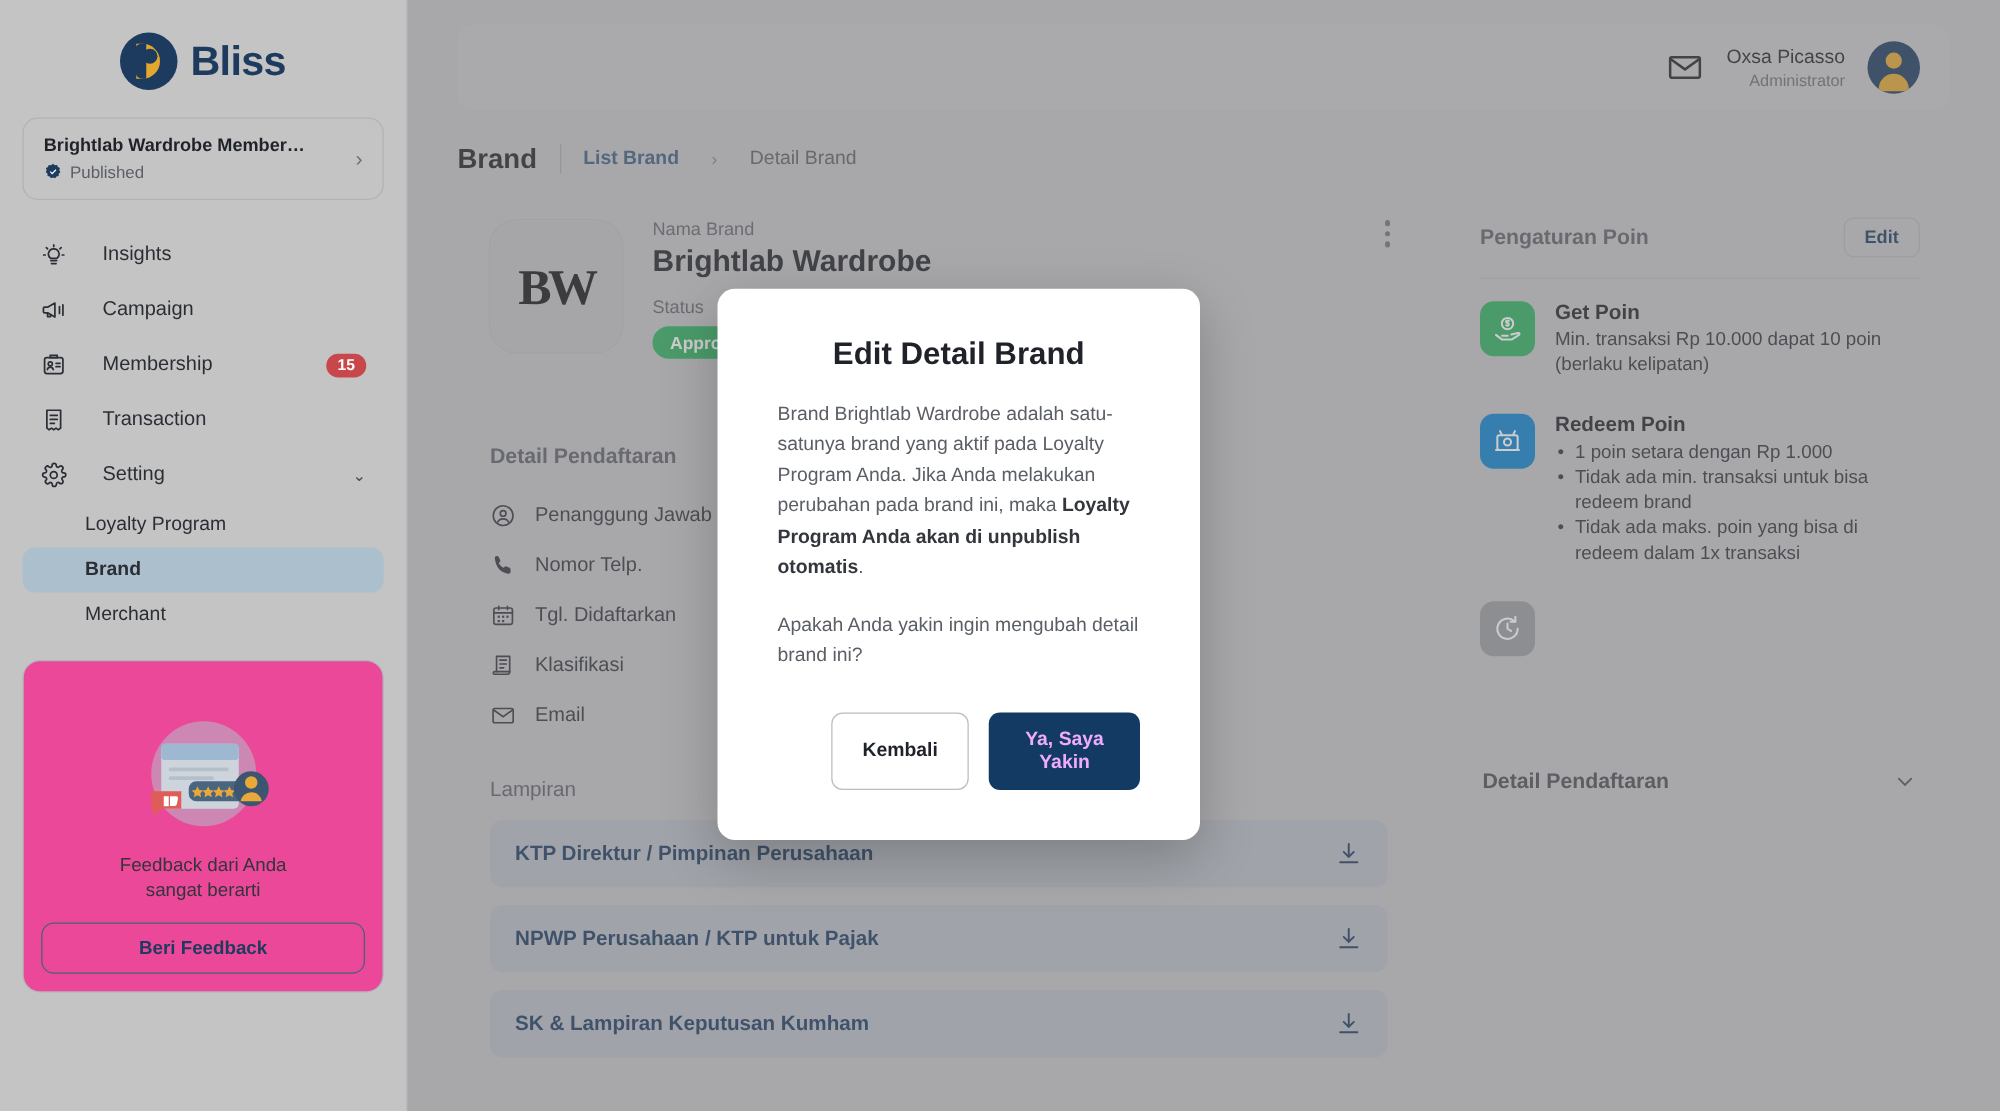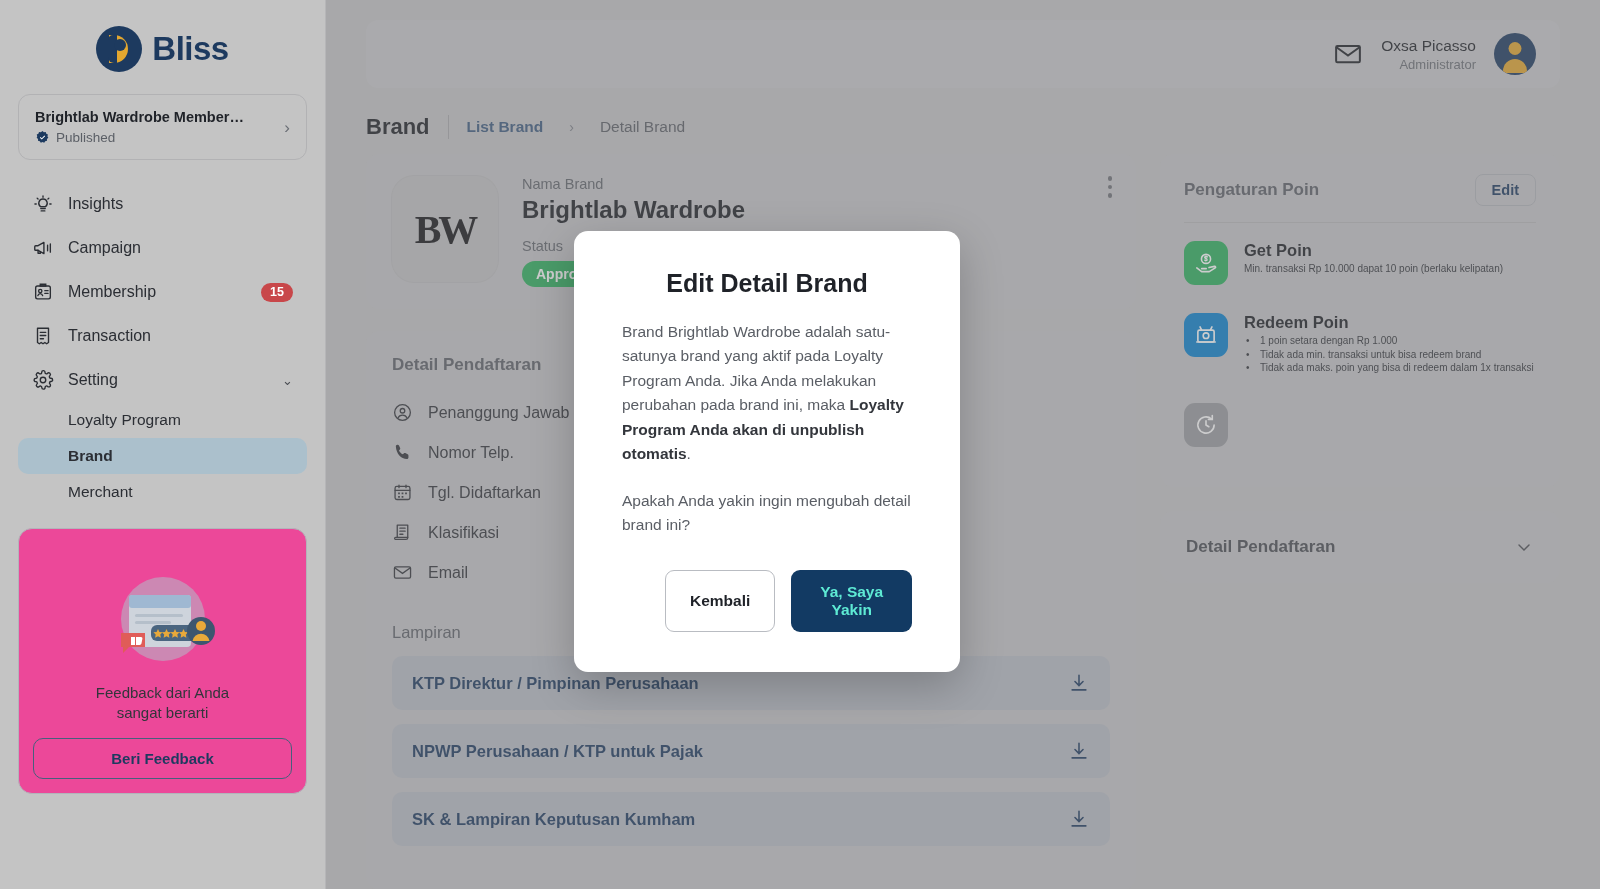--- a/index.html
+++ b/index.html
@@ -38,21 +38,21 @@
     display:flex; align-items:center; gap:8px;
   }
   .program-card .pc-main { flex:1; min-width:0; }
   .pc-title { font-size: 14.5px; font-weight: 700; color: #1f2228; white-space:nowrap; overflow:hidden; text-overflow:ellipsis; }
   .pc-status { display:flex; align-items:center; gap:6px; margin-top:5px; font-size: 13.5px; color:#5b5f66; }
   .verified { width:15px; height:15px; flex:0 0 15px; }
   .chev-right { color:#6b6f76; font-size:17px; line-height:1; }
 
   .nav { padding: 6px 18px 0; }
   .nav-item {
-    display:flex; align-items:center; gap:14px;
+    display:flex; align-items:center; gap:28px;
     padding: 11px 14px; border-radius: 10px;
     font-size: 16px; color:#2b2e34; cursor:pointer; position:relative;text-align:right;
   }
   .nav-item .ico { width:22px; height:22px; flex:0 0 22px; display:flex; align-items:center; justify-content:center; }
   .nav-sub { padding: 9px 14px 9px 50px; font-size:15.5px; color:#2b2e34; border-radius:10px; cursor:pointer; }
   .nav-sub.active { background:#abc0cc; font-weight:700; }
   .badge-count {
     background:#c8474a; color:#fff; font-size:12.5px; font-weight:600;
     border-radius:11px; padding:2.5px 9px; margin-left:auto;
   }
@@ -131,21 +131,21 @@
 
   .points-card { padding: 20px 24px 26px; }
   .pc-head { display:flex; align-items:center; justify-content:space-between; }
   .pc-head h3 { font-size:17px; font-weight:700; color:#5e6269; }
   .edit-btn { border:1px solid #b0b3b9; border-radius:8px; background:transparent;
     padding: 7px 16px; font-size:14.5px; font-weight:700; color:#1d3a5f; }
   .pc-divider { height:1px; background:#b7b7b9; margin: 16px 0 4px; }
   .point-row { display:flex; gap:16px; padding: 14px 0; }
   .point-ico { width:44px; height:44px; flex:0 0 44px; border-radius:11px; display:flex; align-items:center; justify-content:center; }
   .point-title { font-size:16.5px; font-weight:700; color:#1f2228; }
-  .point-desc { font-size:10px; color:#32353b; margin-top:2px; line-height:1.35; }
+  .point-desc { font-size:15px; color:#32353b; margin-top:2px; line-height:1.35; }
   .point-desc ul { list-style:none; }
   .point-desc li { position:relative; padding-left:16px; }
   .point-desc li::before { content:"•"; position:absolute; left:2px; color:#32353b; }
 
   .collapse-card { margin-top:24px; padding: 26px 26px; display:flex; align-items:center; justify-content:space-between; }
   .collapse-card h3 { font-size:17px; font-weight:700; color:#4b4e54; }
 
   
   .overlay { position:absolute; inset:0; background: rgba(120,120,124,0.38); z-index: 50; }
   .modal {
@@ -157,21 +157,21 @@
   .modal h2 { text-align:center; font-size:25px; font-weight:700; color:#1f2228; }
   .modal p { font-size:15.5px; color:#5a5e65; line-height:1.58; margin-top:22px; }
   .modal p b { color:#33363c; font-weight:700; }
   .modal-actions { display:flex; gap:16px; margin-top:32px;padding-left:43px; }
   .btn-secondary {
     border:1px solid #b9bcc2; background:#fff; border-radius:9px;
     padding: 13px 24px; font-size:15.5px; font-weight:700; color:#1f2228;
   }
   .btn-primary {
     flex:1; background:#123a63; border:none; border-radius:9px;
-    padding: 13px 20px; font-size:15.5px; font-weight:700; color:#5eead4;
+    padding: 13px 20px; font-size:15.5px; font-weight:700; color:#f0abfc;
   }
 </style>
 </head>
 <body>
 
 <div class="app">
 
   <aside class="sidebar">
 
     <div class="logo-row">

